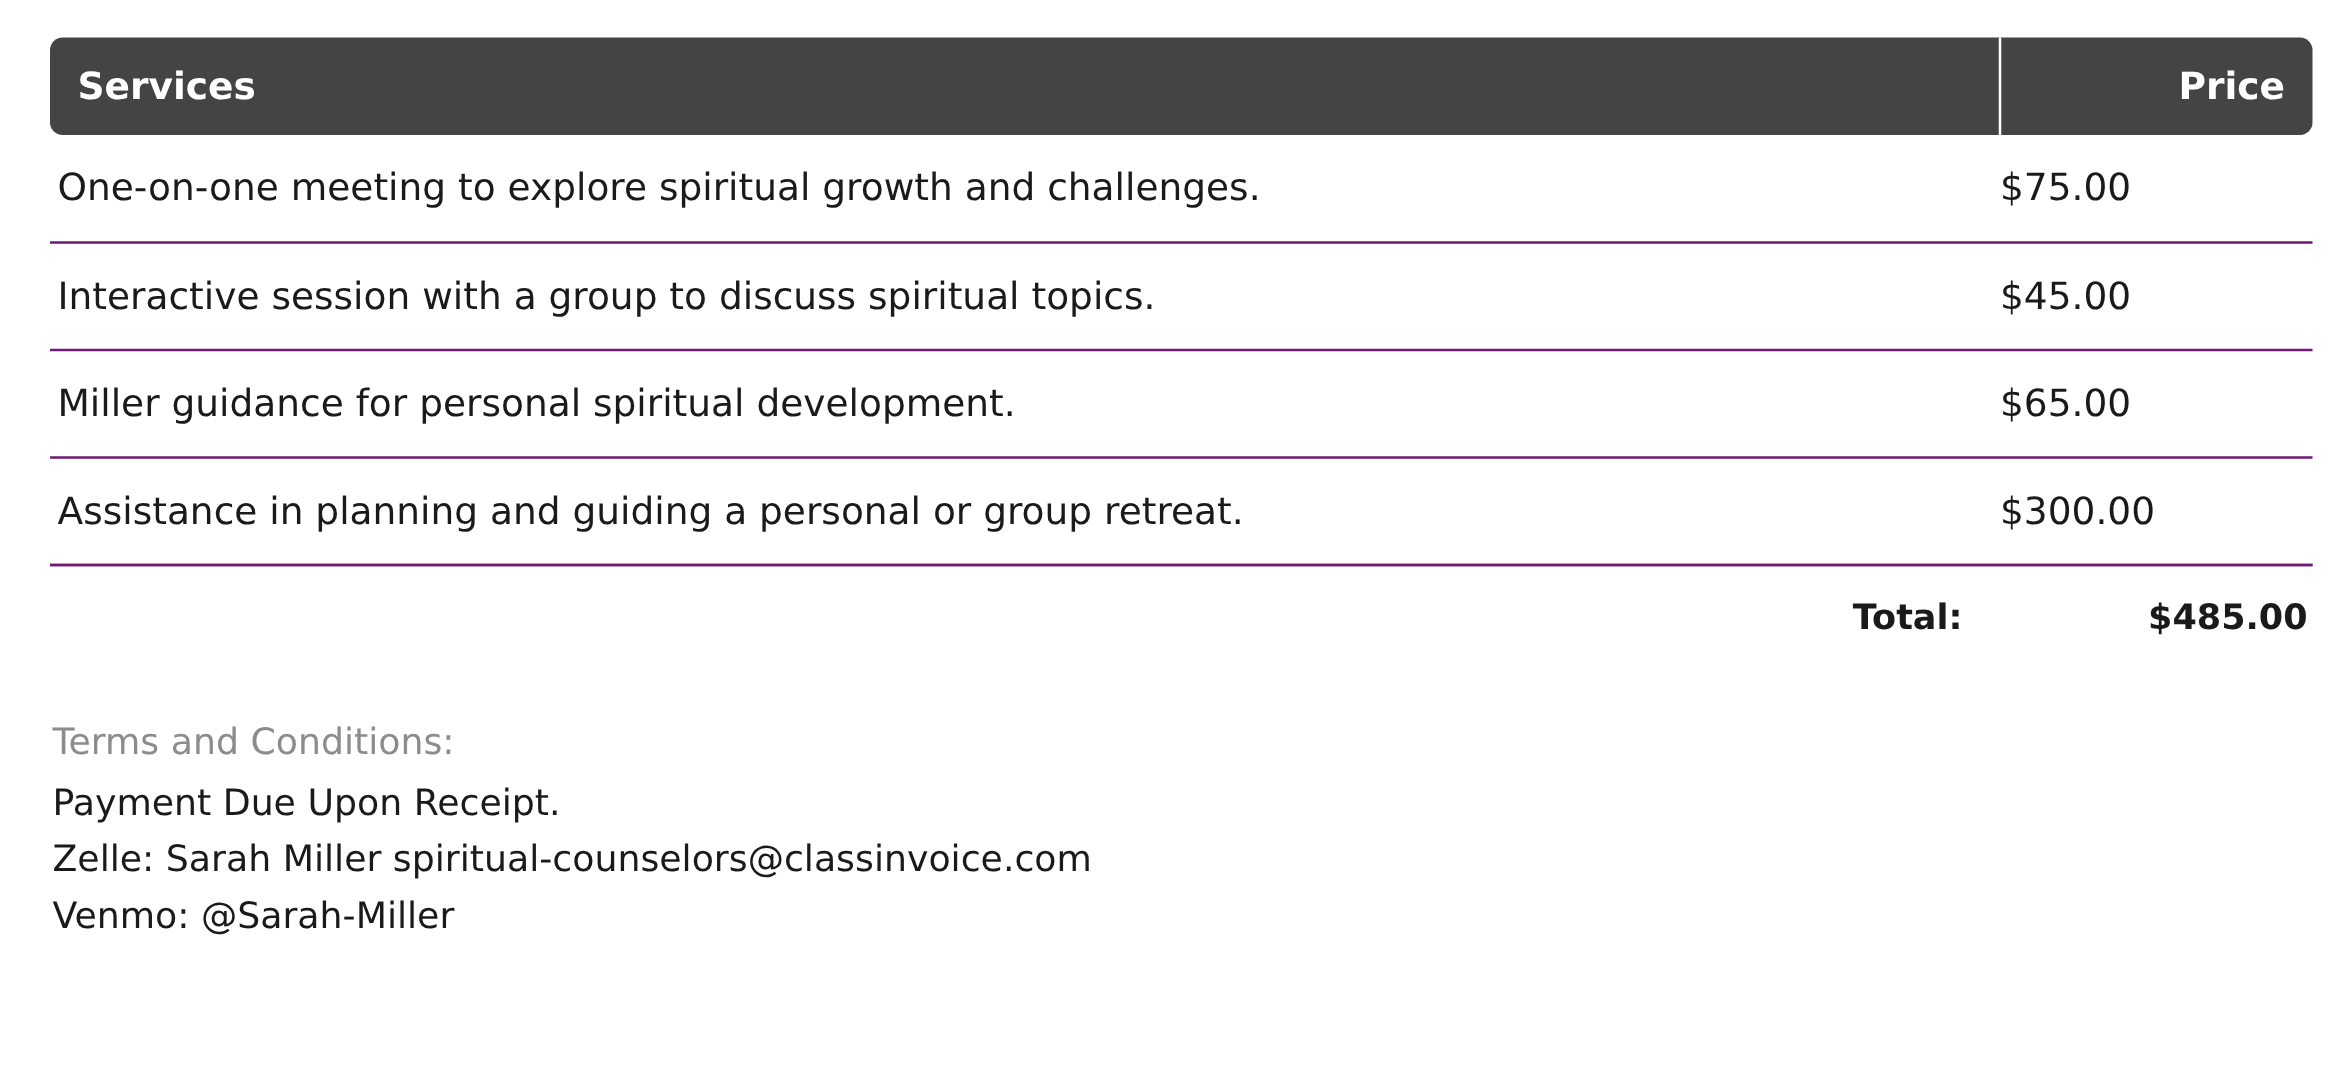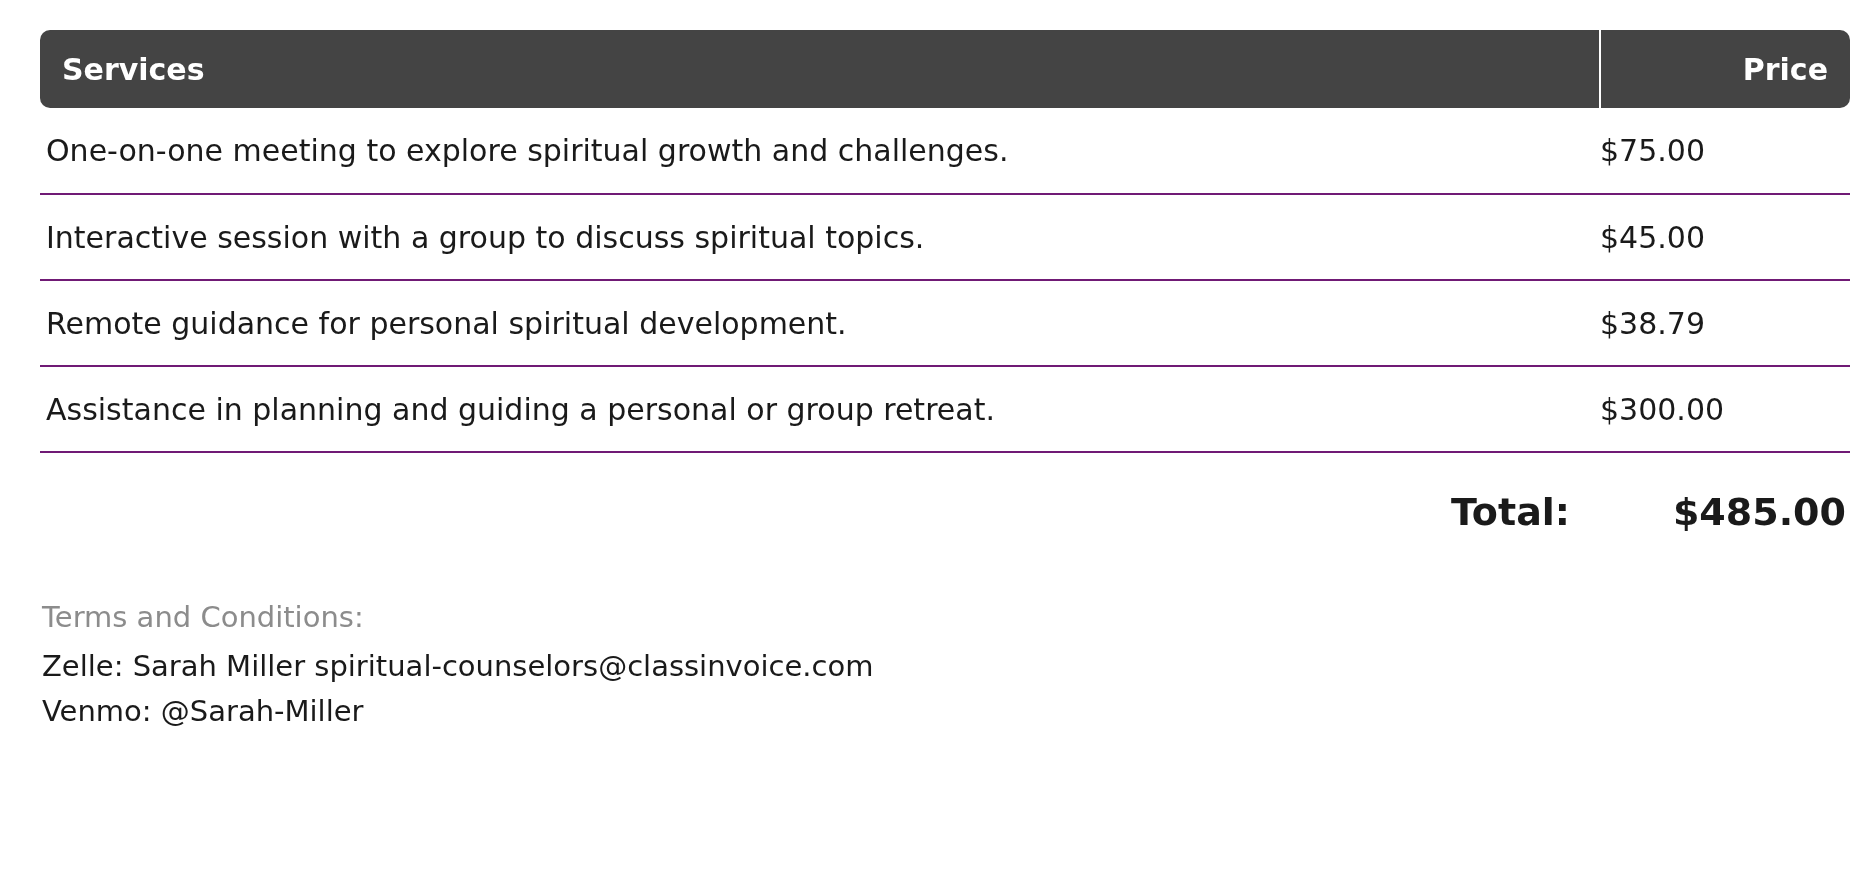--- a/index.html
+++ b/index.html
@@ -57,23 +57,23 @@
     padding: 18px 0 18px 0;
     border-bottom: 2px solid #701a75;
     vertical-align: middle;
     height: 86px;
     box-sizing: border-box;
   }
   tbody td.td-desc { text-align: left; padding-left: 6px; }
   tbody td.td-price { padding-right: 4px; }
 
   tfoot td {
-    font-size: 38px;
+    font-size: 28px;
     font-weight: bold;
-    padding: 37px 0 10px 0;
+    padding: 24px 0 10px 0;
     border: none;
     vertical-align: middle;
   }
   tfoot td.tf-label { text-align: right; padding-right: 30px; }
   tfoot td.tf-value { text-align: right; padding-right: 4px; }
 
   
   .terms {
     margin-top: 56px;
     padding-left: 2px;
@@ -108,35 +108,36 @@
     <tbody>
       <tr>
         <td class="td-desc">One-on-one meeting to explore spiritual growth and challenges.</td>
         <td class="td-price">$75.00</td>
       </tr>
       <tr>
         <td class="td-desc">Interactive session with a group to discuss spiritual topics.</td>
         <td class="td-price">$45.00</td>
       </tr>
       <tr>
-        <td class="td-desc">Remote guidance for personal spiritual development.</td>
-        <td class="td-price">$38.79</td>
+        <td class="td-desc">Miller guidance for personal spiritual development.</td>
+        <td class="td-price">$65.00</td>
       </tr>
       <tr>
         <td class="td-desc">Assistance in planning and guiding a personal or group retreat.</td>
         <td class="td-price">$300.00</td>
       </tr>
     </tbody>
     <tfoot>
       <tr>
         <td class="tf-label">Total:</td>
         <td class="tf-value">$485.00</td>
       </tr>
     </tfoot>
   </table>
 
   <div class="terms">
     <div class="terms-heading">Terms and Conditions:</div>
+    <div class="terms-line">Payment Due Upon Receipt.</div>
     <div class="terms-line">Zelle: Sarah Miller spiritual-counselors@classinvoice.com</div>
     <div class="terms-line">Venmo: @Sarah-Miller</div>
   </div>
 
 </div>
 
 </body></html>

